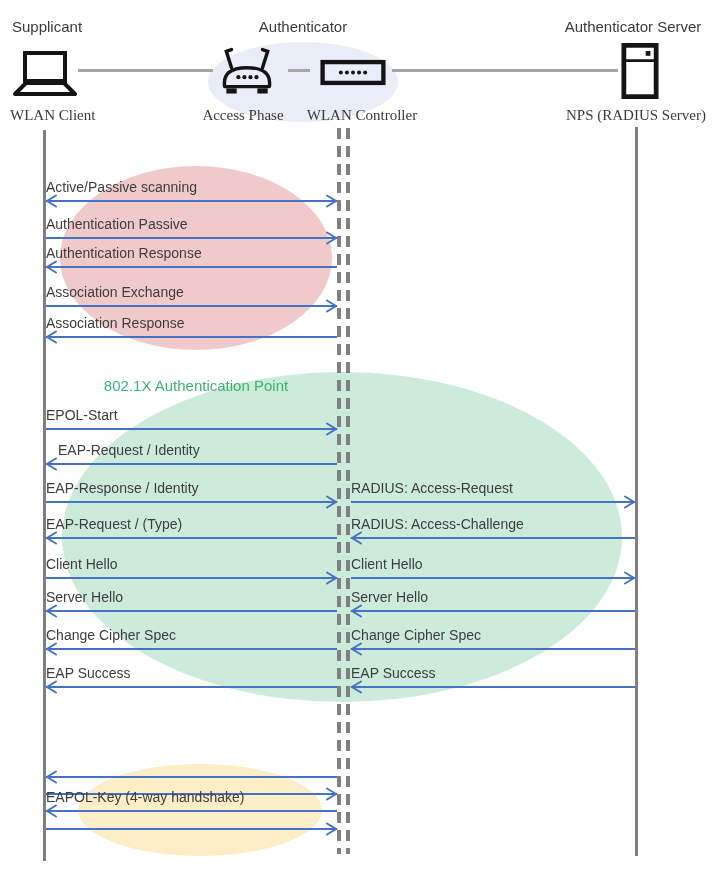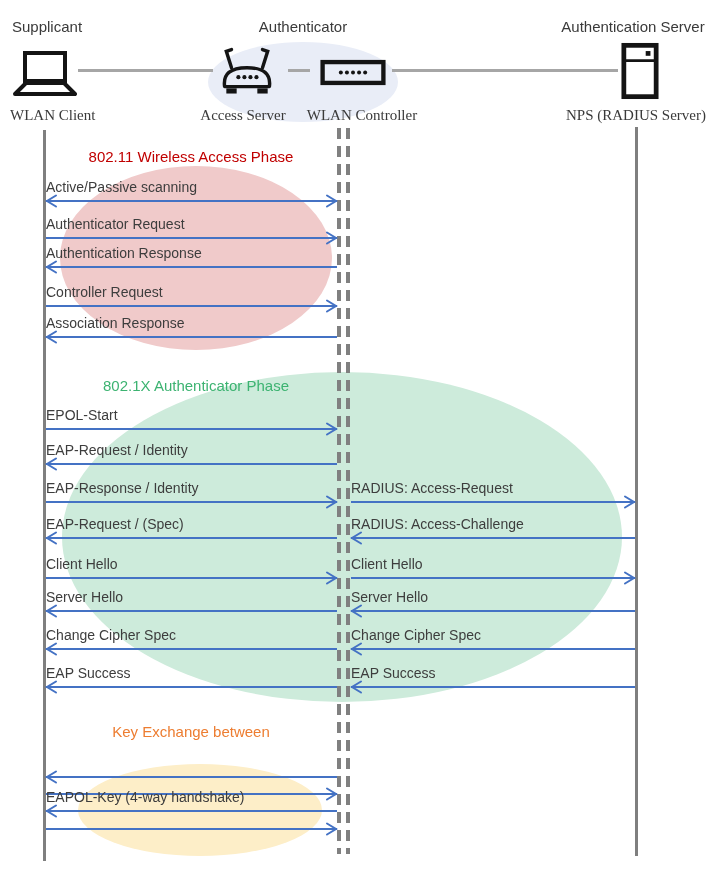--- a/index.html
+++ b/index.html
@@ -35,21 +35,21 @@
 
 <div class="stage">
 
   <div class="ellipse el-halo"></div>
   <div class="ellipse el-80211"></div>
   <div class="ellipse el-8021x"></div>
   <div class="ellipse el-key"></div>
 
   <div class="actor-title" style="left:12px;">Supplicant</div>
   <div class="actor-title" style="left:233px;width:140px;text-align:center;">Authenticator</div>
-  <div class="actor-title" style="left:553px;width:160px;text-align:center;">Authentication Server</div>
+  <div class="actor-title" style="left:553px;width:160px;text-align:center;">Authenticator Server</div>
 
   <div class="connector" style="left:78px;width:135px;"></div>
   <div class="connector" style="left:288px;width:22px;"></div>
   <div class="connector" style="left:392px;width:226px;"></div>
 
   <svg class="icon" style="left:13px;top:50px;" width="64" height="48" viewBox="0 0 64 48">
     <rect x="12" y="3" width="40" height="28" fill="none" stroke="#141414" stroke-width="4"></rect>
     <polygon points="2,44 13,33 51,33 62,44" fill="none" stroke="#141414" stroke-width="4" stroke-linejoin="round"></polygon>
   </svg>
 
@@ -74,78 +74,76 @@
     <circle cx="52" cy="15" r="2.3" fill="#141414"></circle>
   </svg>
 
   <svg class="icon" style="left:621px;top:42px;" width="38" height="58" viewBox="0 0 40 60">
     <rect x="3" y="3" width="34" height="54" fill="none" stroke="#141414" stroke-width="5"></rect>
     <line x1="3" y1="19" x2="37" y2="19" stroke="#141414" stroke-width="3"></line>
     <rect x="26" y="9" width="5" height="5" fill="#141414"></rect>
   </svg>
 
   <div class="actor-sub" style="left:10px;">WLAN Client</div>
-  <div class="actor-sub" style="left:183px;width:120px;text-align:center;">Access Server</div>
+  <div class="actor-sub" style="left:183px;width:120px;text-align:center;">Access Phase</div>
   <div class="actor-sub" style="left:302px;width:120px;text-align:center;">WLAN Controller</div>
   <div class="actor-sub" style="left:556px;width:160px;text-align:center;">NPS (RADIUS Server)</div>
 
   <div class="lifeline" style="left:43px;top:130px;height:731px;"></div>
   <div class="dashline" style="left:337px;top:128px;height:726px;"></div>
   <div class="dashline" style="left:346px;top:128px;height:726px;"></div>
   <div class="lifeline" style="left:635px;top:127px;height:729px;"></div>
 
-  <div class="phase-title pt-80211">802.11 Wireless Access Phase</div>
-  <div class="phase-title pt-8021x">802.1X Authenticator Phase</div>
+  <div class="phase-title pt-8021x">802.1X Authentication Point</div>
   <div class="phase-title pt-key">
-    <div>Key Exchange between</div>
   </div>
 
   <div id="messages">
       <div class="msg-label" style="left: 46px; width: 291px; top: 177px;">Active/Passive scanning</div>
       <svg class="msg-arrow" width="291" height="16" style="left: 46px; top: 193px;">
         <line x1="0" x2="291" y1="8" y2="8" stroke="#4472c4" stroke-width="2"></line>
         <path d="M 281 2.5 L 290 8 L 281 13.5" fill="none" stroke="#4472c4" stroke-width="2" stroke-linecap="round"></path>
         <path d="M 10 2.5 L 1 8 L 10 13.5" fill="none" stroke="#4472c4" stroke-width="2" stroke-linecap="round"></path>
       </svg>
-      <div class="msg-label" style="left: 46px; width: 291px; top: 214px;">Authenticator Request</div>
+      <div class="msg-label" style="left: 46px; width: 291px; top: 214px;">Authentication Passive</div>
       <svg class="msg-arrow" width="291" height="16" style="left: 46px; top: 230px;">
         <line x1="0" x2="291" y1="8" y2="8" stroke="#4472c4" stroke-width="2"></line>
         <path d="M 281 2.5 L 290 8 L 281 13.5" fill="none" stroke="#4472c4" stroke-width="2" stroke-linecap="round"></path>
       </svg>
       <div class="msg-label" style="left: 46px; width: 291px; top: 243px;">Authentication Response</div>
       <svg class="msg-arrow" width="291" height="16" style="left: 46px; top: 259px;">
         <line x1="0" x2="291" y1="8" y2="8" stroke="#4472c4" stroke-width="2"></line>
         <path d="M 10 2.5 L 1 8 L 10 13.5" fill="none" stroke="#4472c4" stroke-width="2" stroke-linecap="round"></path>
       </svg>
-      <div class="msg-label" style="left: 46px; width: 291px; top: 282px;">Controller Request</div>
+      <div class="msg-label" style="left: 46px; width: 291px; top: 282px;">Association Exchange</div>
       <svg class="msg-arrow" width="291" height="16" style="left: 46px; top: 298px;">
         <line x1="0" x2="291" y1="8" y2="8" stroke="#4472c4" stroke-width="2"></line>
         <path d="M 281 2.5 L 290 8 L 281 13.5" fill="none" stroke="#4472c4" stroke-width="2" stroke-linecap="round"></path>
       </svg>
       <div class="msg-label" style="left: 46px; width: 291px; top: 313px;">Association Response</div>
       <svg class="msg-arrow" width="291" height="16" style="left: 46px; top: 329px;">
         <line x1="0" x2="291" y1="8" y2="8" stroke="#4472c4" stroke-width="2"></line>
         <path d="M 10 2.5 L 1 8 L 10 13.5" fill="none" stroke="#4472c4" stroke-width="2" stroke-linecap="round"></path>
       </svg>
       <div class="msg-label" style="left: 46px; width: 291px; top: 405px;">EPOL-Start</div>
       <svg class="msg-arrow" width="291" height="16" style="left: 46px; top: 421px;">
         <line x1="0" x2="291" y1="8" y2="8" stroke="#4472c4" stroke-width="2"></line>
         <path d="M 281 2.5 L 290 8 L 281 13.5" fill="none" stroke="#4472c4" stroke-width="2" stroke-linecap="round"></path>
       </svg>
-      <div class="msg-label" style="left: 46px; width: 291px; top: 440px;">EAP-Request / Identity</div>
+      <div class="msg-label" style="left: 58px; width: 291px; top: 440px;">EAP-Request / Identity</div>
       <svg class="msg-arrow" width="291" height="16" style="left: 46px; top: 456px;">
         <line x1="0" x2="291" y1="8" y2="8" stroke="#4472c4" stroke-width="2"></line>
         <path d="M 10 2.5 L 1 8 L 10 13.5" fill="none" stroke="#4472c4" stroke-width="2" stroke-linecap="round"></path>
       </svg>
       <div class="msg-label" style="left: 46px; width: 291px; top: 478px;">EAP-Response / Identity</div>
       <svg class="msg-arrow" width="291" height="16" style="left: 46px; top: 494px;">
         <line x1="0" x2="291" y1="8" y2="8" stroke="#4472c4" stroke-width="2"></line>
         <path d="M 281 2.5 L 290 8 L 281 13.5" fill="none" stroke="#4472c4" stroke-width="2" stroke-linecap="round"></path>
       </svg>
-      <div class="msg-label" style="left: 46px; width: 291px; top: 514px;">EAP-Request / (Spec)</div>
+      <div class="msg-label" style="left: 46px; width: 291px; top: 514px;">EAP-Request / (Type)</div>
       <svg class="msg-arrow" width="291" height="16" style="left: 46px; top: 530px;">
         <line x1="0" x2="291" y1="8" y2="8" stroke="#4472c4" stroke-width="2"></line>
         <path d="M 10 2.5 L 1 8 L 10 13.5" fill="none" stroke="#4472c4" stroke-width="2" stroke-linecap="round"></path>
       </svg>
       <div class="msg-label" style="left: 46px; width: 291px; top: 554px;">Client Hello</div>
       <svg class="msg-arrow" width="291" height="16" style="left: 46px; top: 570px;">
         <line x1="0" x2="291" y1="8" y2="8" stroke="#4472c4" stroke-width="2"></line>
         <path d="M 281 2.5 L 290 8 L 281 13.5" fill="none" stroke="#4472c4" stroke-width="2" stroke-linecap="round"></path>
       </svg>
       <div class="msg-label" style="left: 46px; width: 291px; top: 587px;">Server Hello</div>

